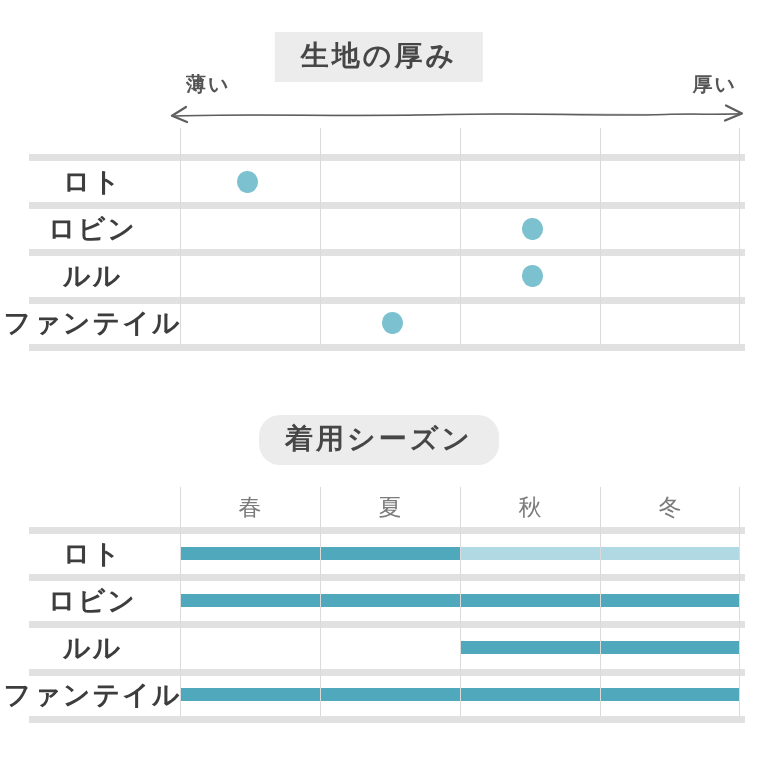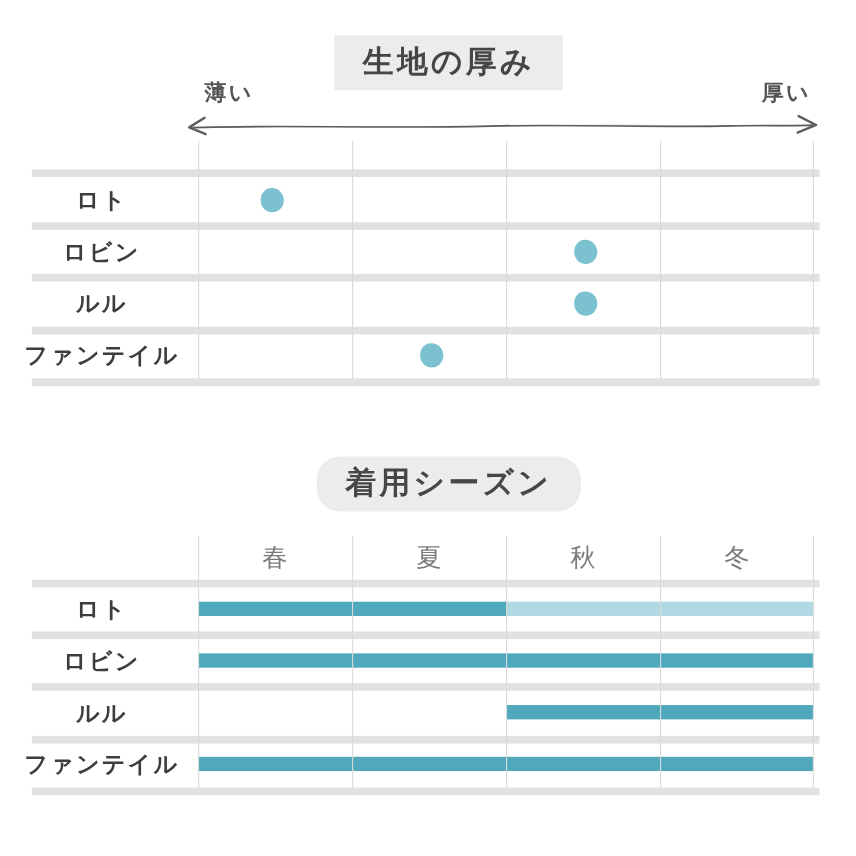--- a/index.html
+++ b/index.html
@@ -1,21 +1,21 @@
 <!DOCTYPE html>
 <html style="--teal: #4fa8bc; --teal-light: #b0d9e4; --dot: #7bc1cf; --band: #e1e1e1; --grid: #dadada; --title-bg: #ececec;"><head>
 <meta charset="utf-8">
 <style>
   html,body{margin:0;padding:0;background:#ffffff;}
   body{font-family:"Liberation Sans","DejaVu Sans",sans-serif;}
   .canvas{position:relative;width:778px;height:778px;background:#fff;overflow:hidden;margin:0 auto;}
 
   
   .chart-title{
-    position:absolute;left:408px;transform:translateX(-50%);
+    position:absolute;left:379px;transform:translateX(-50%);
     background:var(--title-bg,#ececec);
     color:#464646;font-size:28px;font-weight:700;letter-spacing:3px;
     padding:5px 26px 7px 26px;white-space:nowrap;
   }
   .title-thickness{top:32px;}
   .title-season{top:415px;border-radius:21px;}
 
   
   .scale-label{
     position:absolute;top:71px;color:#555555;
@@ -36,21 +36,21 @@
 
   
   .band{position:absolute;left:29px;width:716px;height:7px;background:var(--band,#e1e1e1);z-index:1;}
   .t-b1{top:154px;} .t-b2{top:202px;} .t-b3{top:249px;} .t-b4{top:297px;} .t-b5{top:344px;}
   .s-b1{top:527px;} .s-b2{top:574px;} .s-b3{top:621px;} .s-b4{top:669px;} .s-b5{top:716px;}
 
   
   .row-label{
     position:absolute;left:0;width:185px;text-align:center;
     transform:translateY(-50%);
-    color:#3d3d3d;font-size:21px;font-weight:700;letter-spacing:2px;white-space:nowrap;z-index:2;
+    color:#3d3d3d;font-size:27px;font-weight:700;letter-spacing:2px;white-space:nowrap;z-index:2;
   }
   .tr0{top:182px;} .tr1{top:229px;} .tr2{top:276px;} .tr3{top:323px;}
   .sr0{top:554px;} .sr1{top:601px;} .sr2{top:648px;} .sr3{top:695px;}
 
   
   .col-header{
     position:absolute;top:507px;transform:translate(-50%,-50%);
     color:#7b7b7b;font-size:23px;font-weight:500;z-index:2;white-space:nowrap;
   }
   .ch0{left:250px;} .ch1{left:390px;} .ch2{left:530px;} .ch3{left:670px;}

